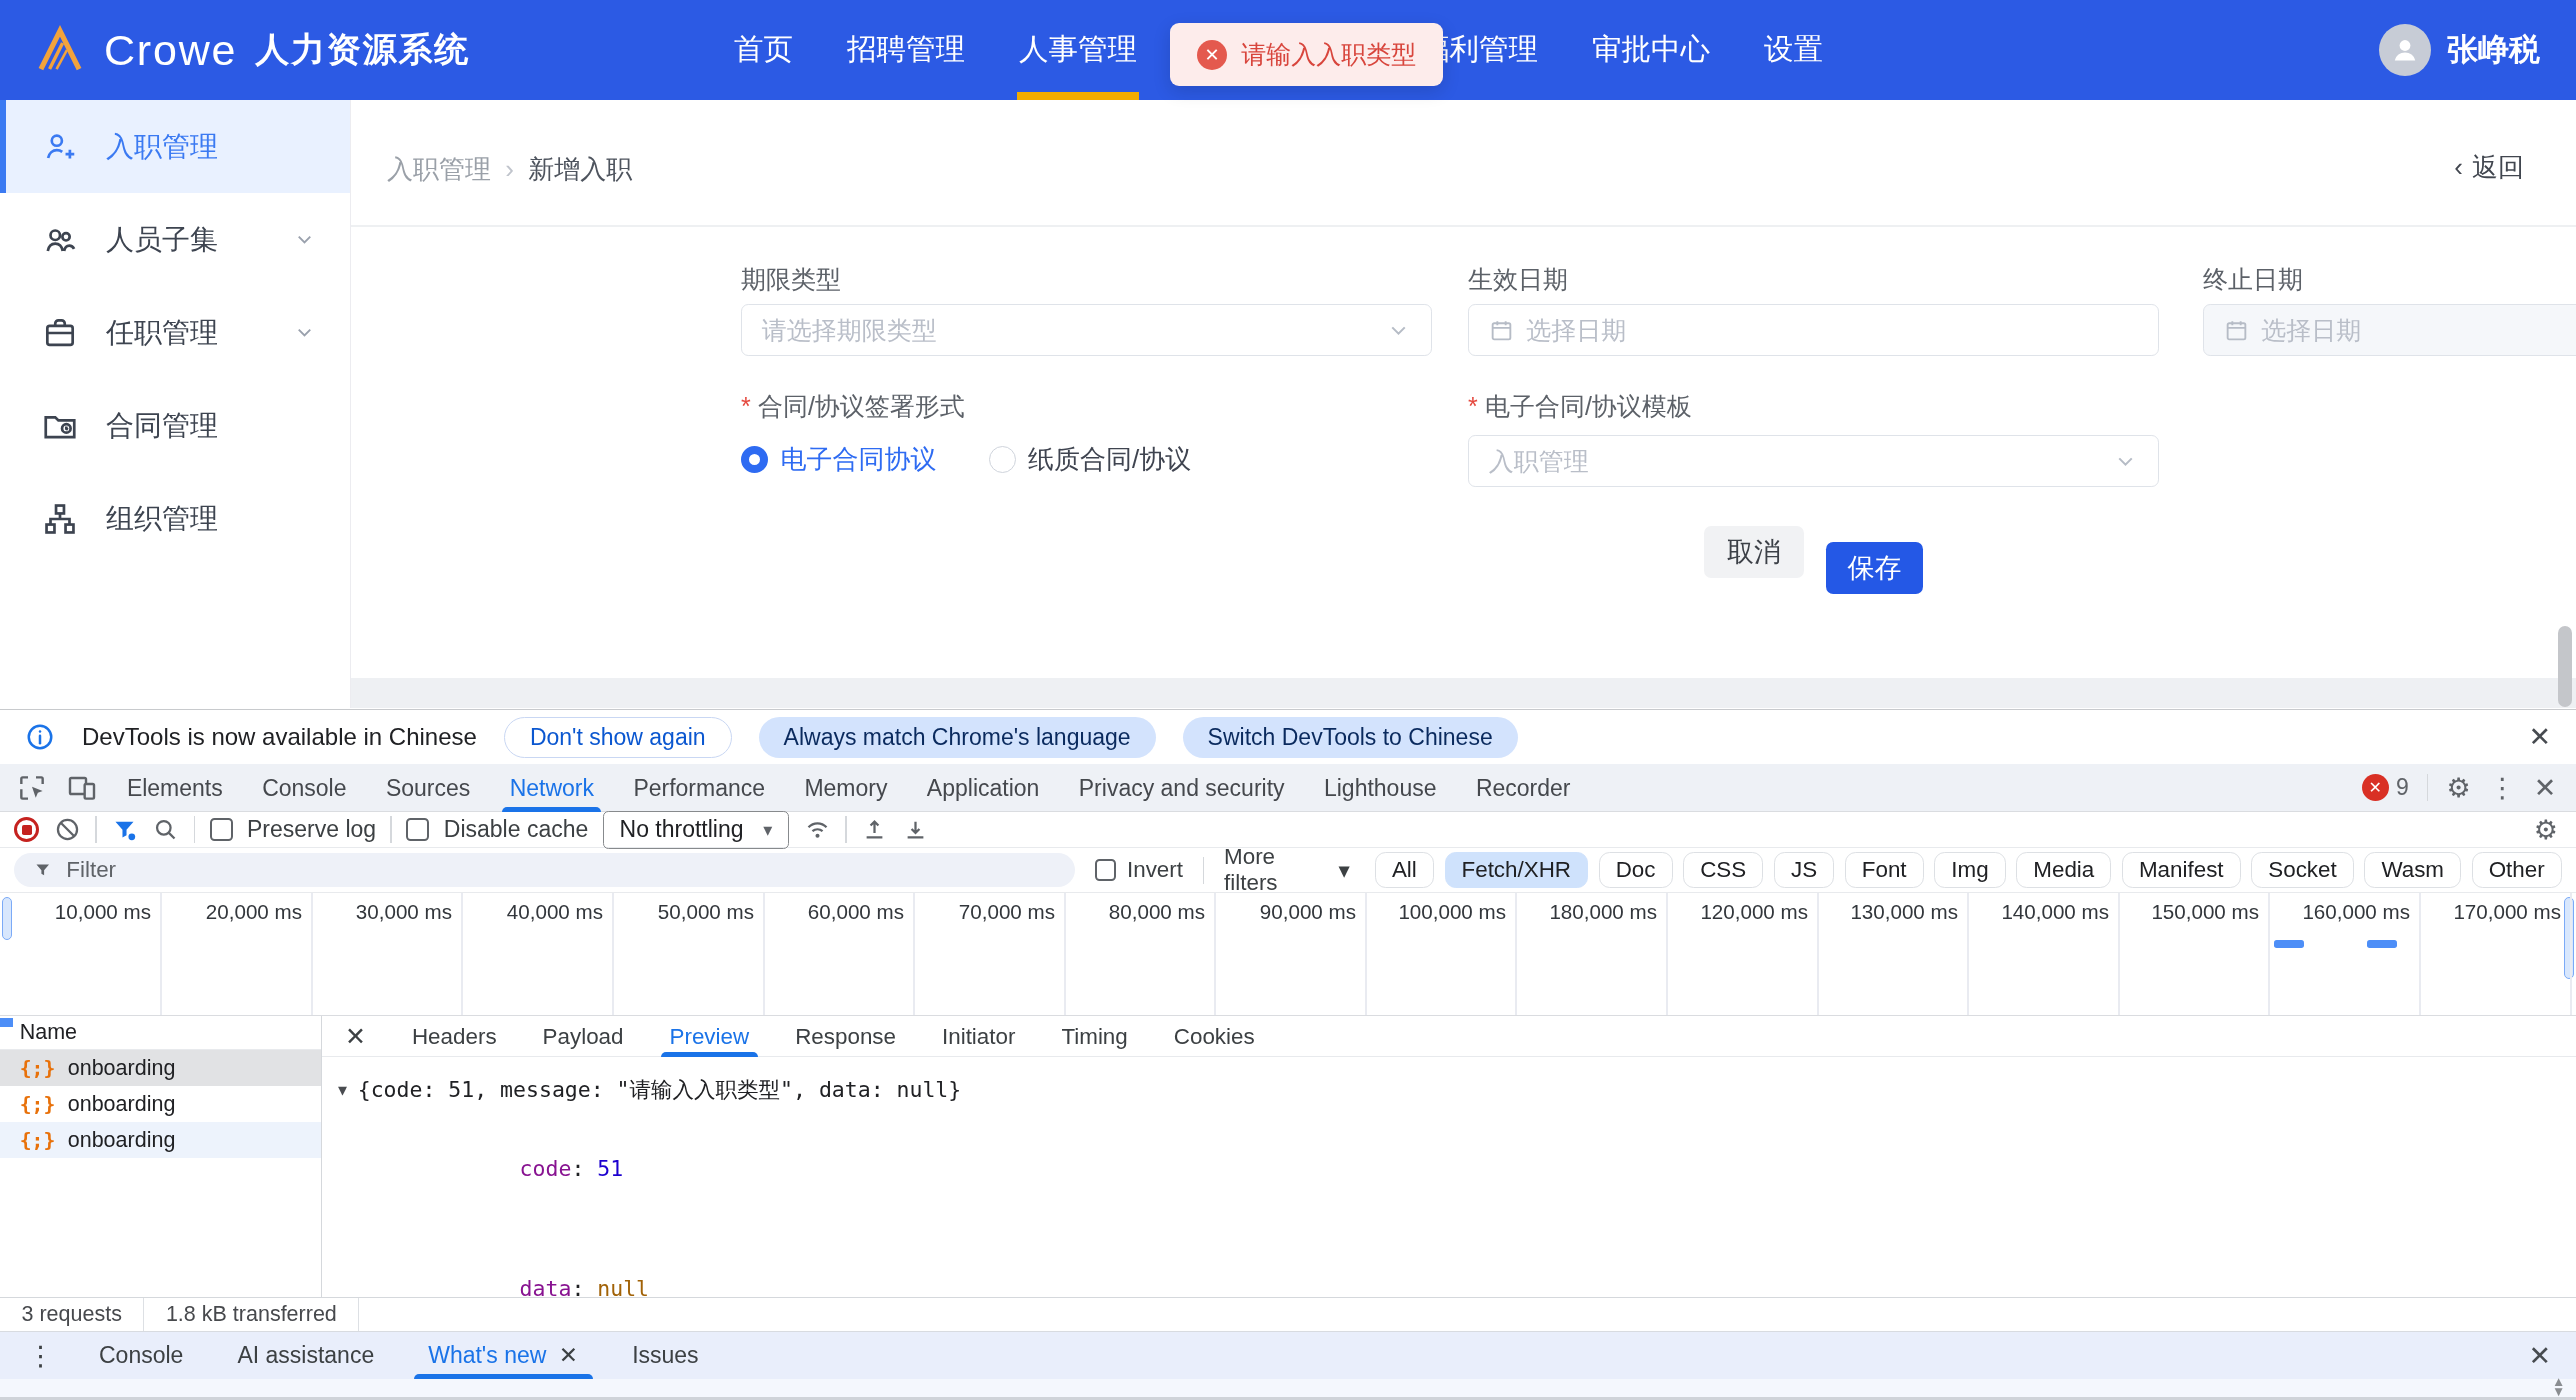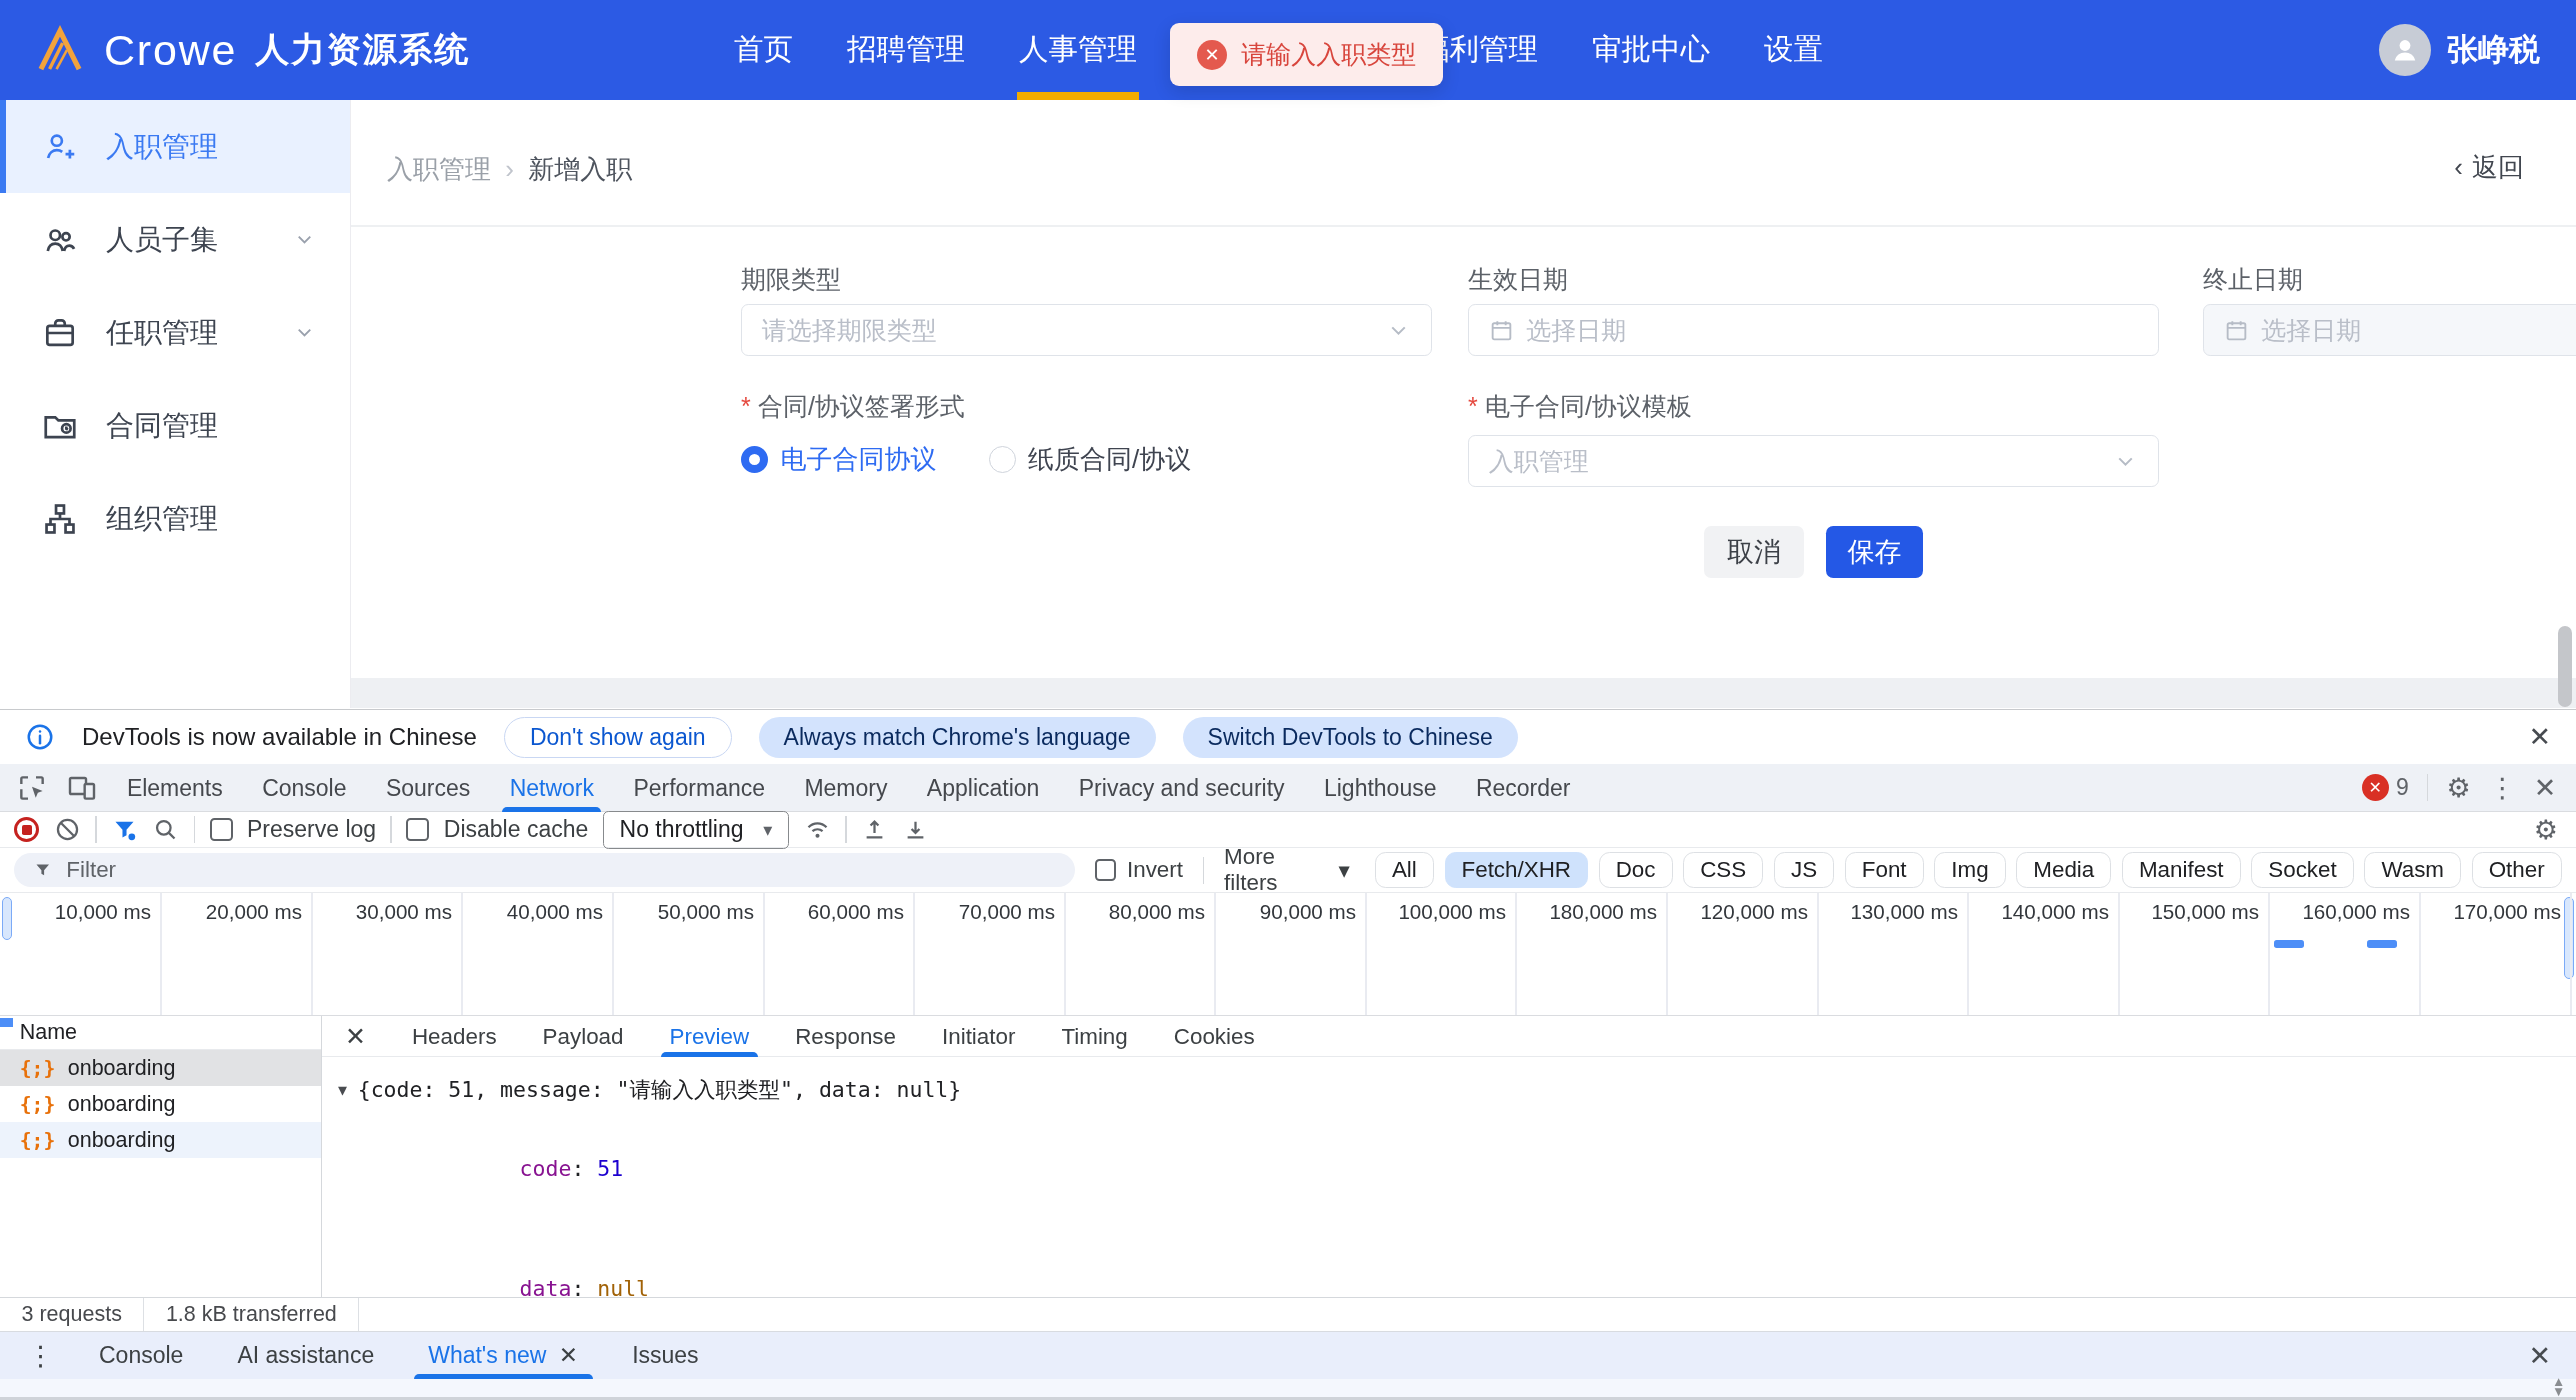--- a/index.html
+++ b/index.html
@@ -46,21 +46,21 @@
   .fld.disabled { background:#f5f7fa; }
   .fld .chev { margin-left:auto; color:#b6bcc6; }
   .fld .chev svg, .fld .cal svg { width:25px; height:25px; }
   .radio-group { position:absolute; left:390px; top:442px; display:flex; gap:52px; align-items:flex-end; }
   .radio { display:flex; align-items:center; gap:12.5px; font-size:26px; color:#3f4450; cursor:pointer; }
   .radio .dot { width:27px; height:27px; border-radius:50%; border:1.8px solid #cfd4dc; background:#fff; }
   .radio.checked .dot { border:8px solid #2e6bf2; }
   .radio.checked { color:#2e6bf2; }
   .btn { position:absolute; top:526px; height:52px; border-radius:7.2px; font-size:27px; display:flex; align-items:center; justify-content:center; cursor:pointer; }
   .btn-cancel { left:1353px; width:100px; background:#f1f2f4; color:#3c4047; }
-  .btn-save { left:1475px; width:97px; background:#2458e6; color:#fff; }
+  .btn-save { left:1475px; width:97px; background:#2458e6; color:#fff;margin-top:16px; }
   .main-scrollbar { position:absolute; right:4.5px; top:626px; width:13.4px; height:81px; background:#c4c6ca; border-radius:7.2px; }
 
   
   .devtools { position:absolute; left:0; top:709px; right:0; bottom:0; background:#fff; border-top:1.8px solid #c8cacd; color:#3c4043; display:flex; flex-direction:column; }
   .dt-banner { height:54px; display:flex; align-items:center; gap:27px; padding:0 25px; position:relative; background:#fff; }
   .dt-banner .info svg { width:30px; height:30px; }
   .banner-text { font-size:24px; color:#202124; }
   .pill { height:41px; border-radius:23px; display:flex; align-items:center; padding:0 25px; font-size:23px; cursor:pointer; white-space:nowrap; }
   .pill.outline { color:#0b57d0; border:1.8px solid #c9d7f3; background:#fff; }
   .pill.filled { background:#d3e3fd; color:#0a2a5e; }

